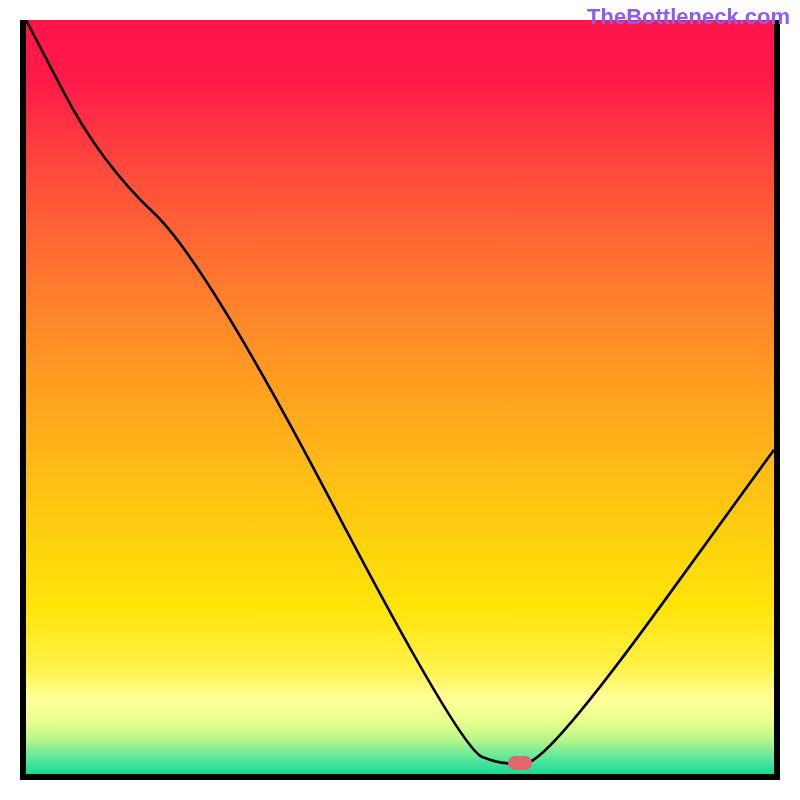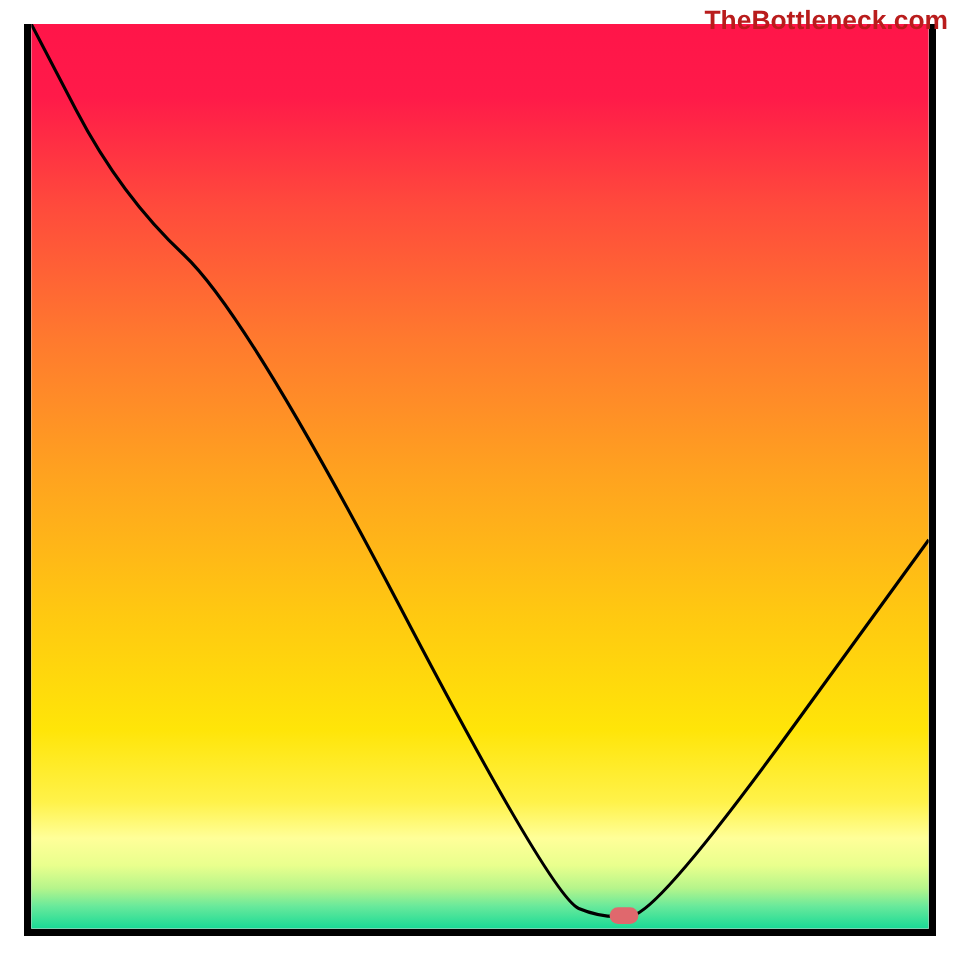--- a/index.html
+++ b/index.html
@@ -10,21 +10,21 @@
     position: relative;
     font-family: Arial, sans-serif;
     background: #fff;
   }
   .attribution {
     position: absolute;
     top: 4px;
     right: 10px;
     font-size: 22px;
     font-weight: bold;
-    color: #b91c1c;
+    color: #8b5cf6;
     z-index: 10;
   }
   .chart-frame {
     position: absolute;
     left: 20px;
     top: 20px;
     width: 760px;
     height: 760px;
     border-left: 6px solid #000;
     border-right: 6px solid #000;

